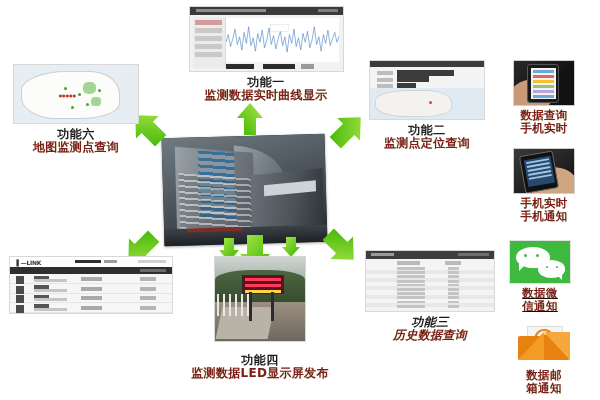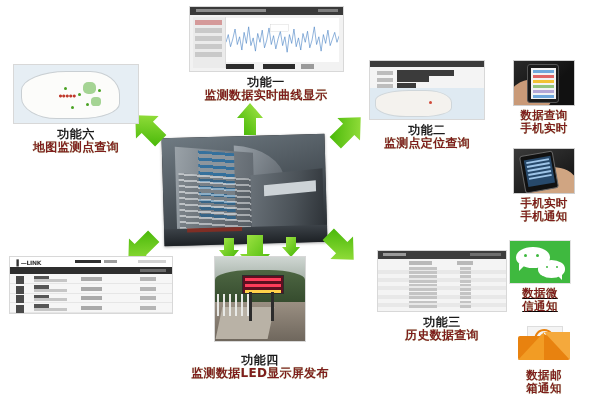--- a/index.html
+++ b/index.html
@@ -435,21 +435,21 @@
         </div>
       <div class="led-pole" style="left:38%;"></div>
       <div class="led-pole" style="left:62%;"></div>
     </div>
     <div class="cap" style="margin-top:12px;">
       <span class="t1">功能四</span>
       <span class="t2">监测数据LED显示屏发布</span>
     </div>
   </div>
 
-  <div class="node" style="left:372px;top:250px;width:140px;">
+  <div class="node" style="left:360px;top:250px;width:140px;font-style:italic;">
     <div class="thumb tn-tbl" style="width:130px;height:62px;margin:0 auto;">
       <div class="tbl-head">
           <i></i>
           <b></b>
         </div>
       <div class="tbl-colhdr">
         <u style="left:24%;top:40%;width:18%;"></u>
           <u style="left:62%;top:40%;width:12%;"></u>
       </div>
       <div class="tbl-row" style="top:24%;">

